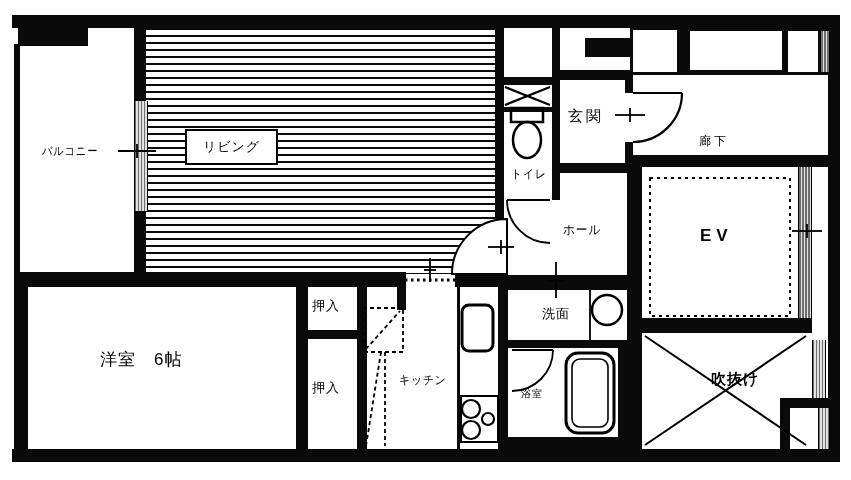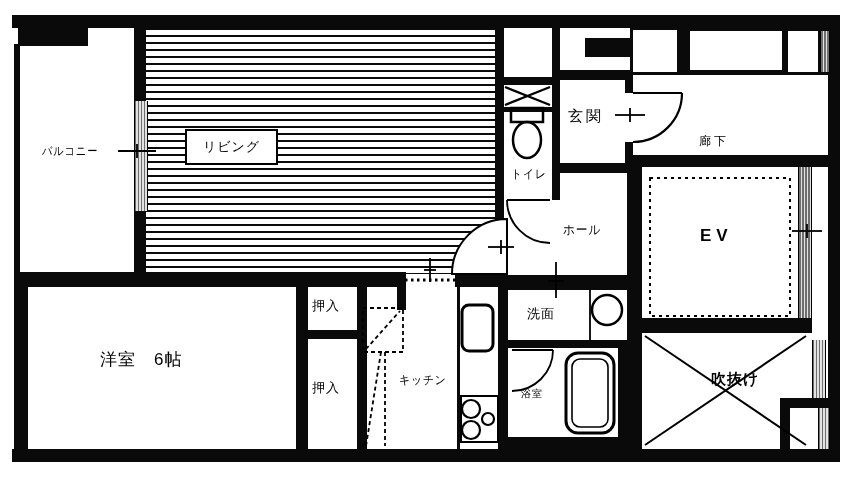--- a/index.html
+++ b/index.html
@@ -164,16 +164,16 @@
   </div>
   <span class="lbl" style="left:511px;top:168px;font-size:12px;transform:scaleX(.9);">トイレ</span>
   <span class="lbl" style="left:568px;top:108px;font-size:15px;letter-spacing:3px;">玄関</span>
   <span class="lbl" style="left:699px;top:111px;font-size:12px;letter-spacing:3px;margin-top:24px;">廊下</span>
   <span class="lbl" style="left:563px;top:223px;font-size:13px;transform:scaleX(.9);">ホール</span>
   <span class="lbl" style="left:700px;top:227px;font-size:17px;letter-spacing:5px;font-weight:bold;">EV</span>
   <span class="lbl" style="left:100px;top:351px;font-size:17px;">洋室　6帖</span>
   <span class="lbl" style="left:312px;top:299px;font-size:13px;">押入</span>
   <span class="lbl" style="left:312px;top:381px;font-size:13px;">押入</span>
   <span class="lbl" style="left:399px;top:374px;font-size:12px;transform:scaleX(.9);">キッチン</span>
-  <span class="lbl" style="left:527px;top:307px;font-size:13px;">洗面</span>
+  <span class="lbl" style="left:542px;top:307px;font-size:13px;">洗面</span>
   <span class="lbl" style="left:521px;top:389px;font-size:10px;">浴室</span>
   <span class="lbl" style="left:686px;top:371px;font-size:15px;font-weight:bold;padding-left:25px;">吹抜け</span>
 </div>
 
 </body></html>

